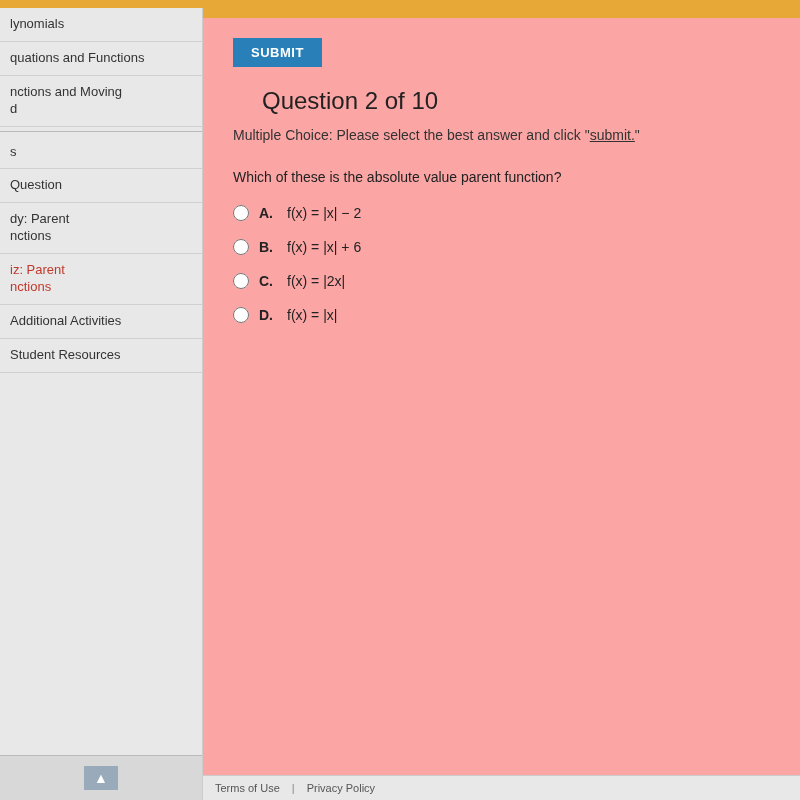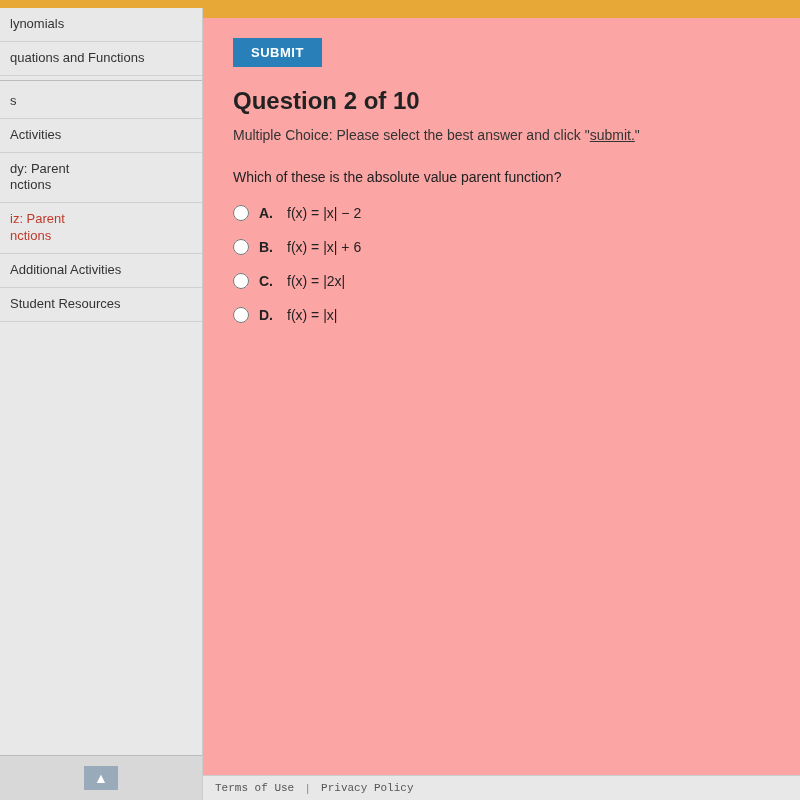--- a/index.html
+++ b/index.html
@@ -103,23 +103,24 @@
       padding: 7px 18px;
       font-size: 13px;
       font-weight: bold;
       cursor: pointer;
       letter-spacing: 0.5px;
       margin-bottom: 20px;
     }
 
     .question-title {
       font-size: 24px;
-      font-weight: bold;
+      font-weight: normal;
       color: #222;
       margin-bottom: 12px;
+      margin-left: 29px;
     }
 
     .question-instruction {
       font-size: 14px;
       color: #333;
       margin-bottom: 26px;
     }
 
     .question-instruction u {
       text-decoration: underline;
@@ -164,47 +165,49 @@
       padding: 6px 12px;
       font-size: 11px;
       color: #555;
       display: flex;
       gap: 12px;
     }
 
     .footer-bar a {
       color: #555;
       text-decoration: none;
-      font-family: Liberation Mono, monospace;
     }
 
     .footer-divider {
       color: #888;
     }
   </style>
 </head>
 <body>
 
 <div class="top-bar"></div>
 
 <div class="main-container">
 
   <div class="sidebar">
     <div class="sidebar-item">
       <span>lynomials</span>
     </div>
     <div class="sidebar-item">
       <span>quations and Functions</span>
     </div>
+    <div class="sidebar-item">
+      <span>nctions and Moving<br>d</span>
+    </div>
     <div class="sidebar-divider"></div>
     <div class="sidebar-item">
       <span>s</span>
     </div>
     <div class="sidebar-item">
-      <span>Activities</span>
+      <span>Question</span>
     </div>
     <div class="sidebar-item">
       <span>dy: Parent<br>nctions</span>
     </div>
     <div class="sidebar-item highlighted">
       <span style="color:#c0392b;">iz: Parent<br>nctions</span>
     </div>
     <div class="sidebar-item">
       <span>Additional Activities</span>
     </div>

